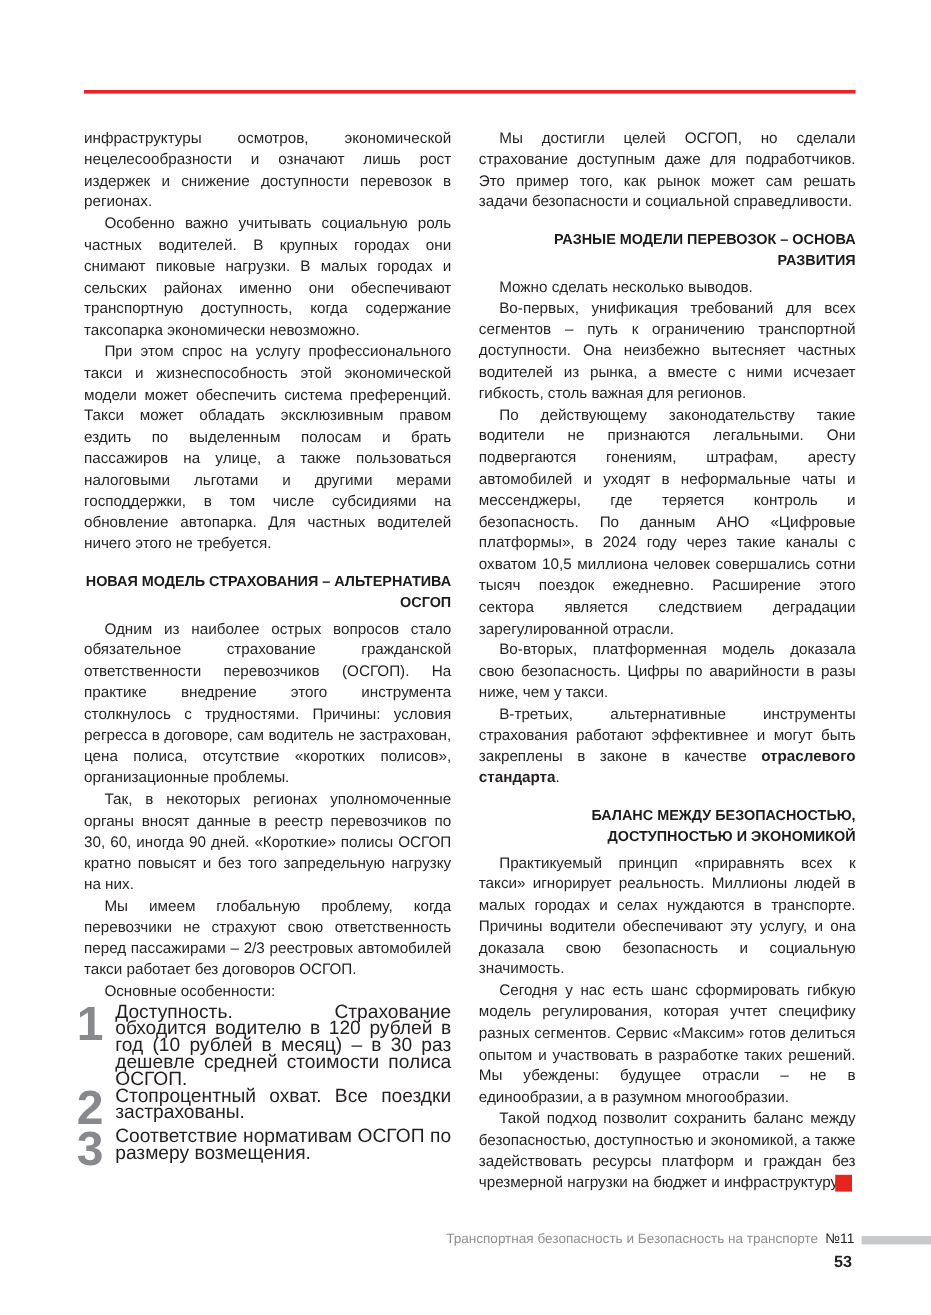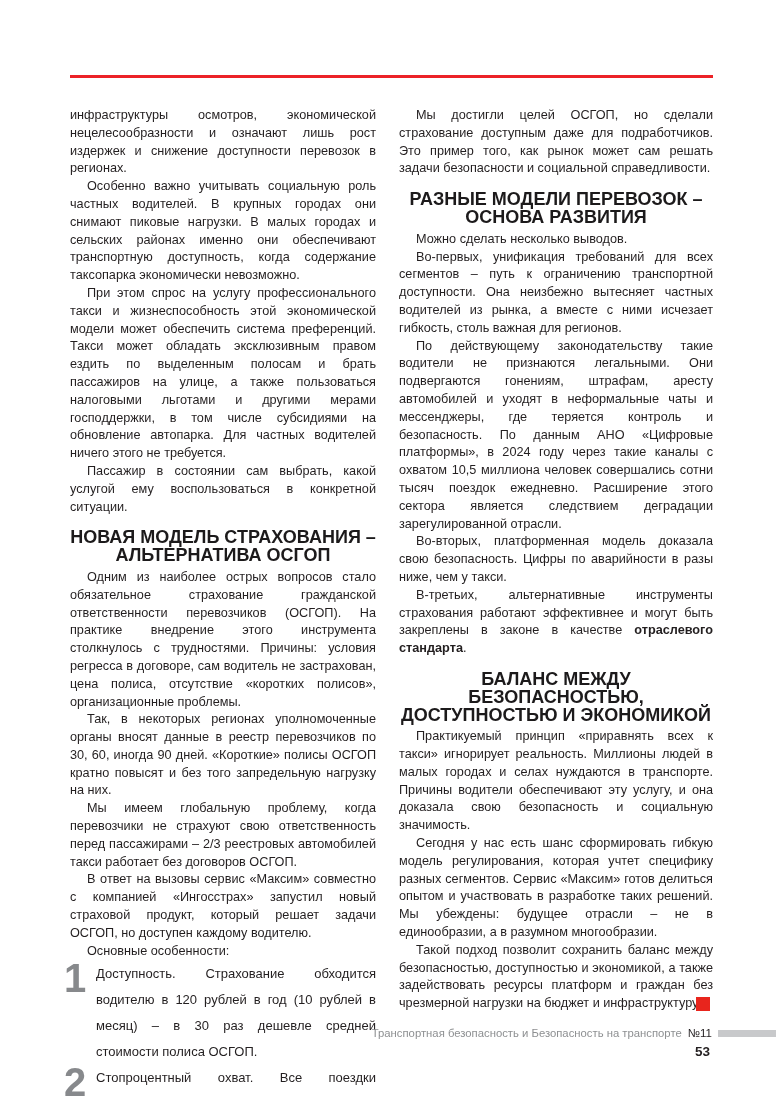--- a/index.html
+++ b/index.html
@@ -37,45 +37,45 @@
   .col p {
     margin: 0;
     font-size: 12.7px;
     line-height: 17.8px;
     text-align: justify;
     text-indent: 17px;
   }
   .col p.noindent { text-indent: 0; }
   .col h2 {
     margin: 13px 0 4px 0;
-    font-size: 18px;
+    font-size: 12px;
     line-height: 17.8px;
     font-weight: bold;
     color: #1c1a1b;
-    text-align: center;
+    text-align: right;
   }
   .feature-list { margin-top: 1px; }
   .feature-item {
     display: flex;
     align-items: flex-start;
   }
   .feature-num {
     flex: none;
     width: 32px;
     margin-left: -6px;
     font-size: 40px;
     line-height: 34px;
     font-weight: bold;
     color: #87898c;
     text-align: left;
   }
   .feature-text {
     flex: 1;
-    font-size: 13px;
-    line-height: 26px;
+    font-size: 16px;
+    line-height: 14px;
     text-align: justify;
   }
   .endmark-para { position: relative; }
   .endmark {
     position: absolute;
     right: 3px;
     bottom: 2px;
     width: 14px;
     height: 14px;
     background: #e8251d;
@@ -122,27 +122,25 @@
 <div class="page">
 
   <div class="top-rule"></div>
 
   <div class="columns">
 
     <div class="col col-left">
       <p class="noindent">инфраструктуры осмотров, экономической нецелесообразности и означают лишь рост издержек и снижение доступности перевозок в регионах.</p>
       <p>Особенно важно учитывать социальную роль частных водителей. В крупных городах они снимают пиковые нагрузки. В малых городах и сельских районах именно они обеспечивают транспортную доступность, когда содержание таксопарка экономически невозможно.</p>
       <p>При этом спрос на услугу профессионального такси и жизнеспособность этой экономической модели может обеспечить система преференций. Такси может обладать эксклюзивным правом ездить по выделенным полосам и брать пассажиров на улице, а также пользоваться налоговыми льготами и другими мерами господдержки, в том числе субсидиями на обновление автопарка. Для частных водителей ничего этого не требуется.</p>
-      <p>Пассажир в состоянии сам выбрать, какой услугой ему воспользоваться в конкретной ситуации.</p>
 
       <h2>НОВАЯ МОДЕЛЬ СТРАХОВАНИЯ – АЛЬТЕРНАТИВА ОСГОП</h2>
       <p>Одним из наиболее острых вопросов стало обязательное страхование гражданской ответственности перевозчиков (ОСГОП). На практике внедрение этого инструмента столкнулось с трудностями. Причины: условия регресса в договоре, сам водитель не застрахован, цена полиса, отсутствие «коротких полисов», организационные проблемы.</p>
       <p>Так, в некоторых регионах уполномоченные органы вносят данные в реестр перевозчиков по 30, 60, иногда 90 дней. «Короткие» полисы ОСГОП кратно повысят и без того запредельную нагрузку на них.</p>
       <p>Мы имеем глобальную проблему, когда перевозчики не страхуют свою ответственность перед пассажирами – 2/3 реестровых автомобилей такси работает без договоров ОСГОП.</p>
-      <p>В ответ на вызовы сервис «Максим» совместно с компанией «Ингосстрах» запустил новый страховой продукт, который решает задачи ОСГОП, но доступен каждому водителю.</p>
       <p>Основные особенности:</p>
 
       <div class="feature-list">
         <div class="feature-item">
           <div class="feature-num">1</div>
           <div class="feature-text">Доступность. Страхование обходится водителю в 120 рублей в год (10 рублей в месяц) – в 30 раз дешевле средней стоимости полиса ОСГОП.</div>
         </div>
         <div class="feature-item">
           <div class="feature-num">2</div>
           <div class="feature-text">Стопроцентный охват. Все поездки застрахованы.</div>

